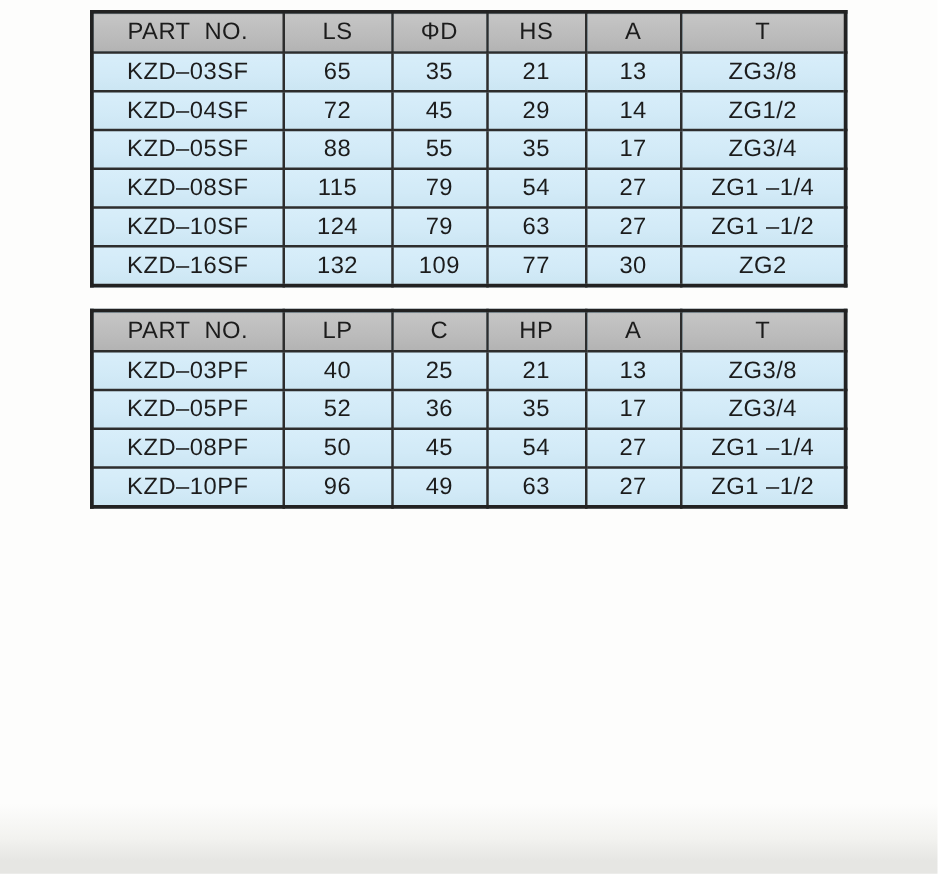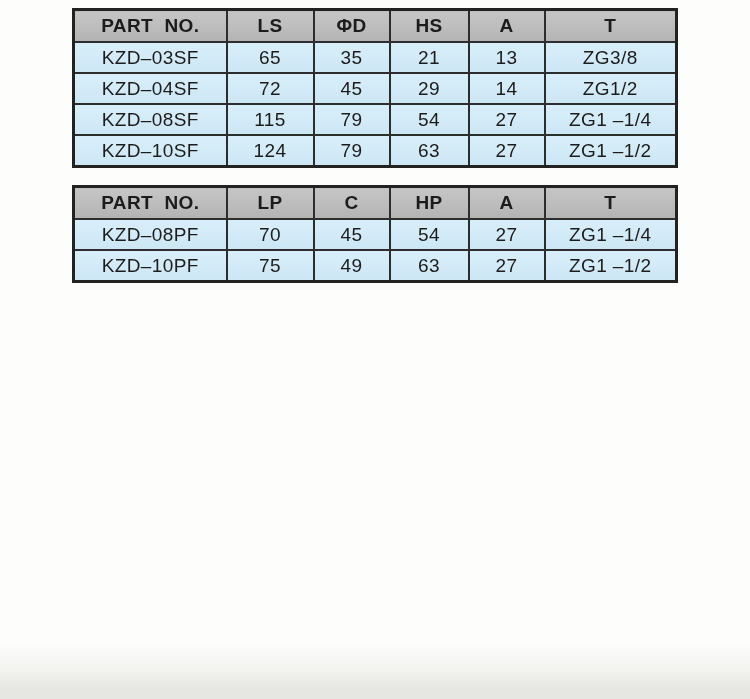--- a/index.html
+++ b/index.html
@@ -37,21 +37,21 @@
     text-align: center;
     vertical-align: middle;
     padding: 0;
     font-size: 19px;
     letter-spacing: 0.4px;
     color: var(--text-color, #1c1c1c);
     overflow: hidden;
   }
   .spec-table th {
     height: 30px;
-    font-weight: bold;
+    font-weight: normal;
     white-space: pre;
     background: linear-gradient(180deg, #c5c5c5 0%, var(--header-bg, #bcbcbc) 55%, #b3b3b3 100%);
   }
   .spec-table td {
     height: 29px;
     background: linear-gradient(180deg, #d8eefa 0%, var(--row-bg, #d2eaf7) 60%, #cce6f3 100%);
   }
 </style>
 </head>
 <body>
@@ -88,34 +88,50 @@
         </tr>
         <tr>
           <td>KZD–04SF</td>
           <td>72</td>
           <td>45</td>
           <td>29</td>
           <td>14</td>
           <td>ZG1/2</td>
         </tr>
         <tr>
+          <td>KZD–05SF</td>
+          <td>88</td>
+          <td>55</td>
+          <td>35</td>
+          <td>17</td>
+          <td>ZG3/4</td>
+        </tr>
+        <tr>
           <td>KZD–08SF</td>
           <td>115</td>
           <td>79</td>
           <td>54</td>
           <td>27</td>
           <td>ZG1 –1/4</td>
         </tr>
         <tr>
           <td>KZD–10SF</td>
           <td>124</td>
           <td>79</td>
           <td>63</td>
           <td>27</td>
           <td>ZG1 –1/2</td>
+        </tr>
+        <tr>
+          <td>KZD–16SF</td>
+          <td>132</td>
+          <td>109</td>
+          <td>77</td>
+          <td>30</td>
+          <td>ZG2</td>
         </tr>
       </tbody>
   </table>
 
   <table class="spec-table">
     <colgroup>
       <col style="width:153px">
       <col style="width:87px">
       <col style="width:76px">
       <col style="width:79px">
@@ -127,30 +143,46 @@
           <th>PART  NO.</th>
           <th>LP</th>
           <th>C</th>
           <th>HP</th>
           <th>A</th>
           <th>T</th>
         </tr>
     </thead>
     <tbody>
         <tr>
+          <td>KZD–03PF</td>
+          <td>40</td>
+          <td>25</td>
+          <td>21</td>
+          <td>13</td>
+          <td>ZG3/8</td>
+        </tr>
+        <tr>
+          <td>KZD–05PF</td>
+          <td>52</td>
+          <td>36</td>
+          <td>35</td>
+          <td>17</td>
+          <td>ZG3/4</td>
+        </tr>
+        <tr>
           <td>KZD–08PF</td>
-          <td>70</td>
+          <td>50</td>
           <td>45</td>
           <td>54</td>
           <td>27</td>
           <td>ZG1 –1/4</td>
         </tr>
         <tr>
           <td>KZD–10PF</td>
-          <td>75</td>
+          <td>96</td>
           <td>49</td>
           <td>63</td>
           <td>27</td>
           <td>ZG1 –1/2</td>
         </tr>
       </tbody>
   </table>
 
 </div>
 

